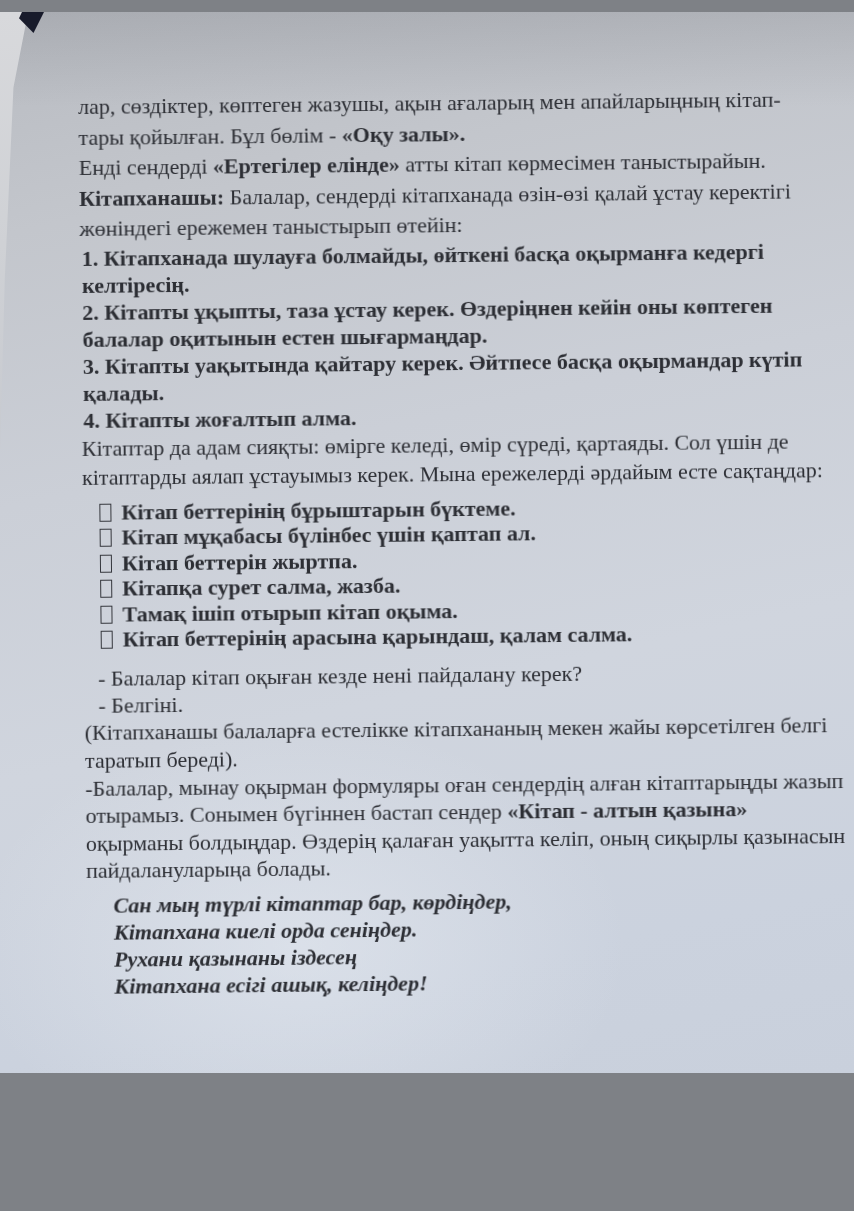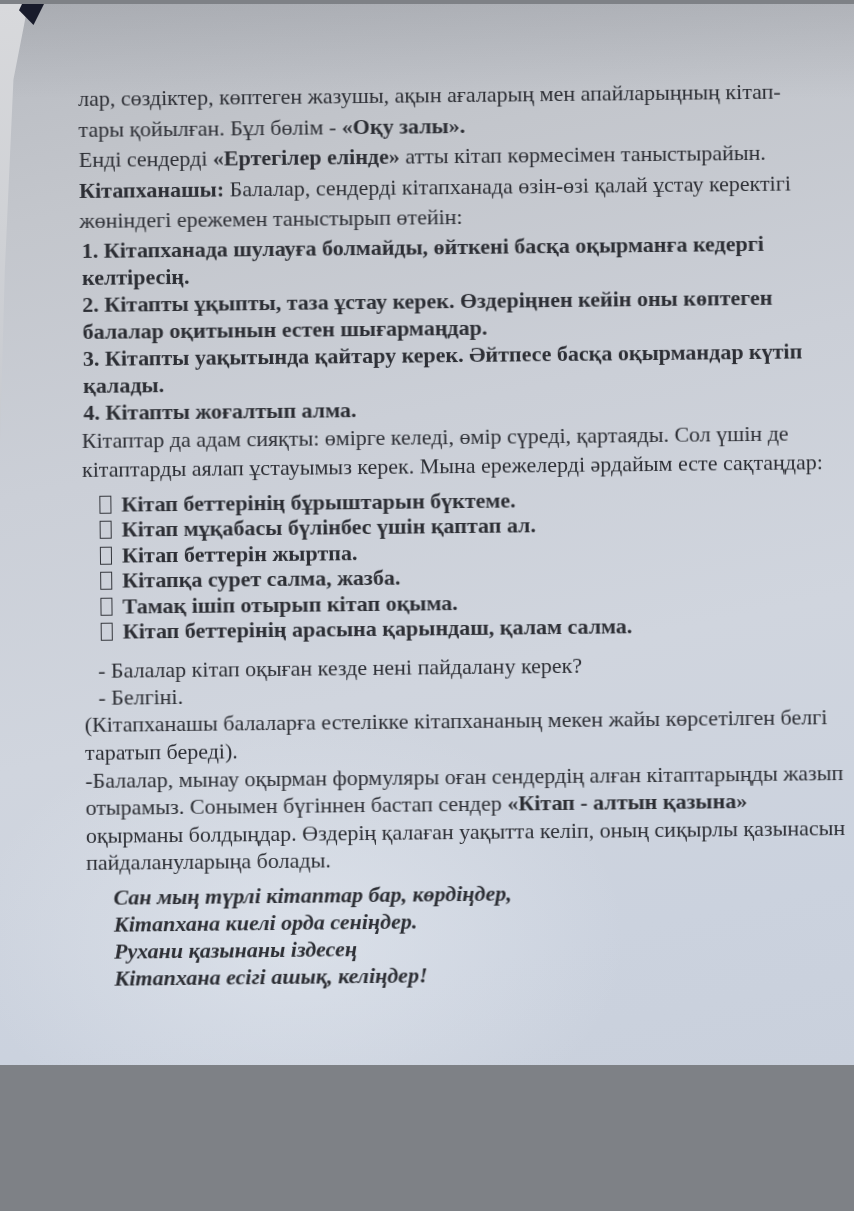--- a/index.html
+++ b/index.html
@@ -1,19 +1,19 @@
 <!DOCTYPE html>
 <html><head>
 <meta charset="utf-8">
 <style>
   html,body{margin:0;padding:0;background:#7e8186;}
   .frame{
     position:relative;
     width:854px;height:1061px;
-    margin:4px auto;
+    margin:12px auto;
     overflow:hidden;
     font-family:"Liberation Serif","DejaVu Serif",serif;
     background:
       linear-gradient(180deg, rgba(110,112,118,0.20) 0px, rgba(110,112,118,0.0) 95px),
       radial-gradient(ellipse 55% 30% at 35% 88%, rgba(230,235,242,0.55), rgba(230,235,242,0) 70%),
       linear-gradient(168deg, #b8bbc1 0%, #c3c6cc 18%, #cbcfd7 40%, #d0d5de 62%, #cbd2de 85%, #c9d0dc 100%);
   }
   
   .underlay-sheet{
     position:absolute;left:0;top:0;width:32px;height:580px;

